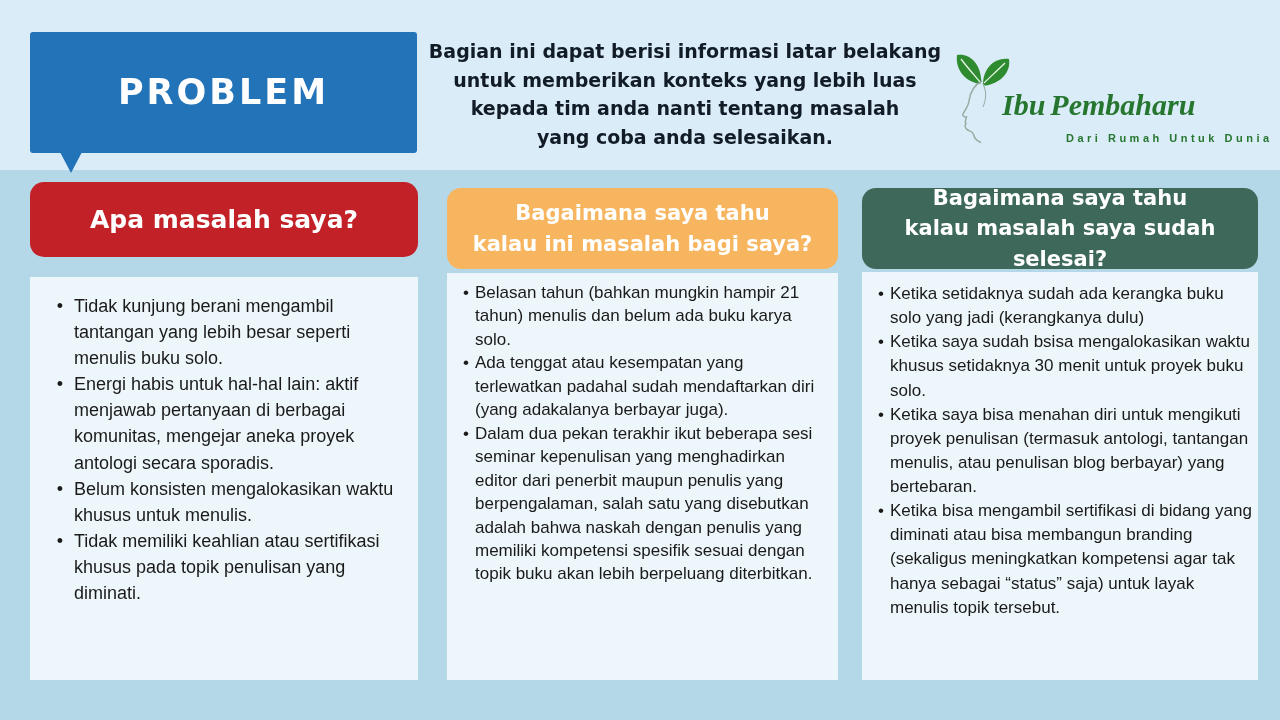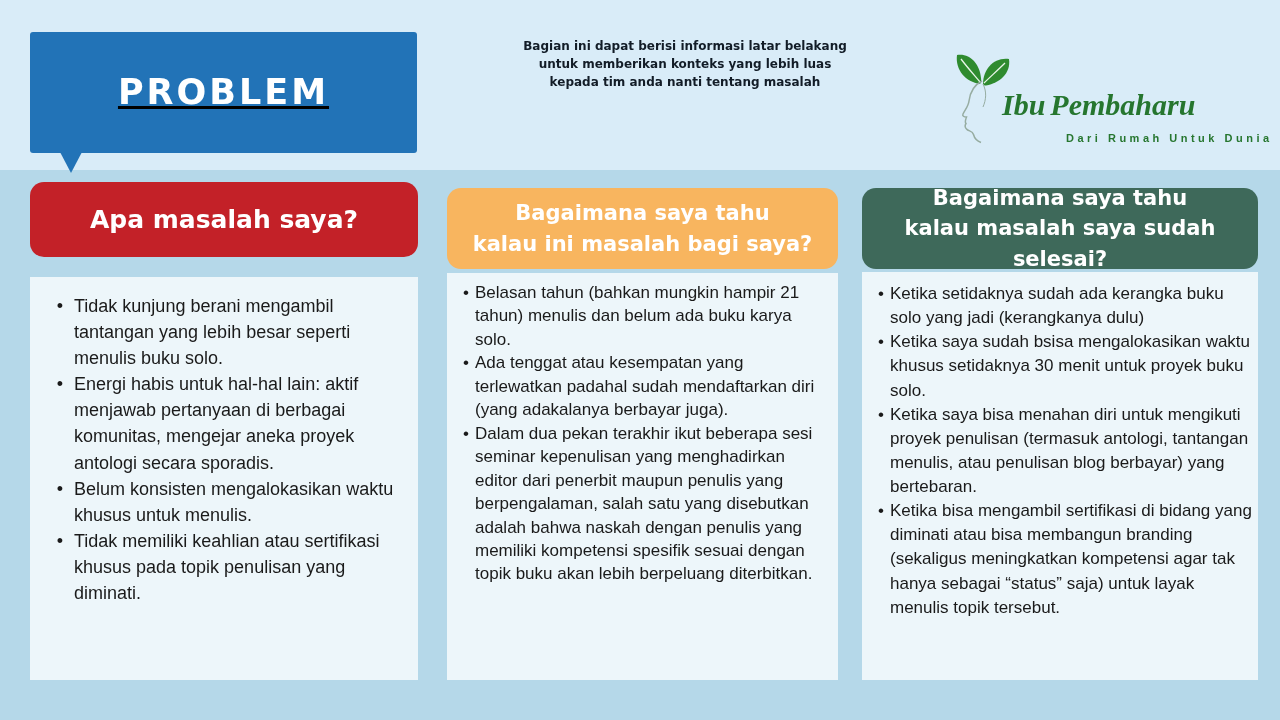--- a/index.html
+++ b/index.html
@@ -7,36 +7,36 @@
     position: relative; width: 1280px; height: 720px;
     background: #b5d8e9; overflow: hidden;
     font-family: "Liberation Sans", sans-serif;
   }
   .top-band { position: absolute; left: 0; top: 0; width: 1280px; height: 170px; background: #d9ecf8; }
 
   
   .title-box {
     position: absolute; left: 30px; top: 32px; width: 387px; height: 121px;
     background: #2273b7; border-radius: 3px;
-    display: flex; flex-direction: column; align-items: center; justify-content: center; text-decoration: underline;
+    display: flex; flex-direction: column; align-items: center; justify-content: center;
   }
   .title-line {
     color: #ffffff; font-weight: bold; font-size: 35px; letter-spacing: 3px;
     line-height: 1.32; text-align: center; font-family: "DejaVu Sans", sans-serif;
   }
   .title-tail {
     position: absolute; left: 60px; top: 152px; width: 0; height: 0;
     border-left: 11px solid transparent; border-right: 11px solid transparent;
     border-top: 21px solid #2273b7;
   }
 
   
   .intro {
     position: absolute; left: 425px; top: 37px; width: 520px;
-    text-align: center; font-weight: bold; font-size: 12px; line-height: 1.5;
+    text-align: center; font-weight: bold; font-size: 19px; line-height: 1.5;
     color: #121c27; font-family: "DejaVu Sans", sans-serif;
   }
   .intro div { white-space: nowrap; }
 
   
   .logo { position: absolute; left: 950px; top: 48px; width: 320px; height: 100px; }
   .logo svg { position: absolute; left: 0; top: 2px; }
   .brand {
     position: absolute; left: 52px; top: 40px;
     font-family: "Liberation Serif", serif; font-style: italic; font-weight: bold;
@@ -80,20 +80,21 @@
 
   <div class="title-box">
     <div class="title-line">PROBLEM</div>
   </div>
   <div class="title-tail"></div>
 
   <div class="intro">
     <div>Bagian ini dapat berisi informasi latar belakang</div>
     <div>untuk memberikan konteks yang lebih luas</div>
     <div>kepada tim anda nanti tentang masalah</div>
+    <div>yang coba anda selesaikan.</div>
   </div>
 
   <div class="logo">
     <svg width="70" height="94" viewBox="0 0 70 94">
       <path d="M30,34 C16,32 5,20 7,5 C20,3 30,14 31,28 C31.5,31 31,33 30,34 Z" fill="#2f8b2f"></path>
       <path d="M11,9 C17,17 25,26 30,32" stroke="#e8f5e8" stroke-width="1.3" fill="none"></path>
       <path d="M33,34 C33,19 44,7 59,9 C61,23 50,33 36,35.5 C34.5,35.5 33.5,35 33,34 Z" fill="#2f8b2f"></path>
       <path d="M55,13 C48,20 39,28 34,33" stroke="#e8f5e8" stroke-width="1.3" fill="none"></path>
       <path d="M32,31 C24,35 20,43 19,51 C18.5,56 15,60 13,64 C12,66 14,67 16.5,67 C15.5,70 14.5,72 16,73.5 C15,75 14.5,77 16.5,79 C18.5,81.5 22.5,80.5 23.5,84.5 C24.5,88.5 27,91 31,92.5" stroke="#96aca1" stroke-width="1.5" fill="none"></path>
       <path d="M33,34 C37,42 36,50 33,57" stroke="#96aca1" stroke-width="1" fill="none"></path>

